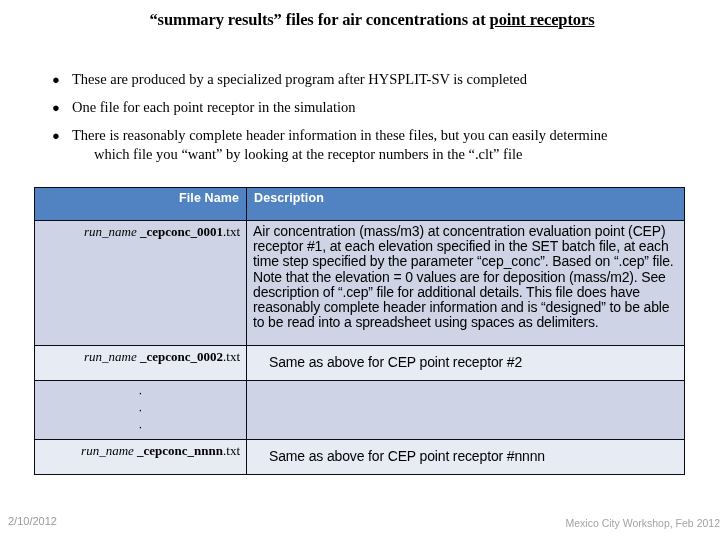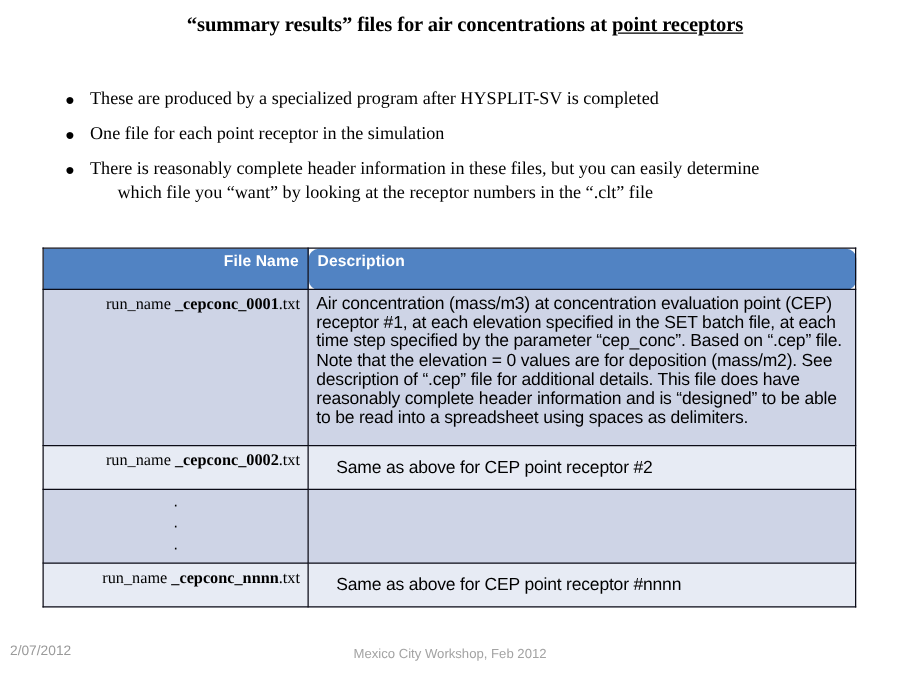--- a/index.html
+++ b/index.html
@@ -55,21 +55,21 @@
     font-size: 13px;
     line-height: 19px;
   }
   .bullet-text { display: block; }
   .bullet-line2 { display: block; padding-left: 22px; }
 
   
   .tbl-wrap {
     position: absolute;
     left: 34px;
-    top: 198px;
+    top: 187px;
     width: 650px;
   }
   table.filetable {
     border-collapse: collapse;
     width: 650px;
     table-layout: fixed;
     font-size: 11.5px;
   }
   table.filetable col.c1 { width: 212px; }
   table.filetable col.c2 { width: 438px; }
@@ -84,35 +84,35 @@
   thead th {
     background: #5183c3;
     color: #ffffff;
     font-weight: bold;
     font-size: 12.5px;
     height: 26px;
     vertical-align: middle;
     letter-spacing: 0.1px;
   }
   thead th.h-file { text-align: right; padding-right: 7px; }
-  thead th.h-desc { text-align: left; padding-left: 7px; border-radius: 8px; }
+  thead th.h-desc { text-align: left; padding-left: 7px; }
 
   tbody tr.band-dark td { background: #ced4e6; }
   tbody tr.band-light td { background: #e7ebf4; }
 
   td.fname {
     text-align: right;
     vertical-align: middle;
     padding-right: 7px;
     font-family: "Liberation Serif", serif;
     font-size: 13px;
     color: #000000;
     white-space: nowrap;
   }
-  td.fname .run { }
+  td.fname .run { font-style: italic; }
   td.fname .stem { font-weight: bold; }
   td.fname .ext { font-weight: normal; }
 
   td.desc {
     text-align: left;
     padding-left: 7px;
     font-family: "Liberation Sans", sans-serif;
     font-size: 14px;
     line-height: 15.2px;
     color: #000000;
@@ -143,21 +143,21 @@
     top: 515px;
     font-size: 11px;
     color: #9a9a9a;
     font-family: "Liberation Sans", sans-serif;
   }
   .footer-center {
     position: absolute;
     left: 0;
     top: 517px;
     width: 720px;
-    text-align: center;
+    text-align: right;
     font-size: 10.5px;
     color: #a3a3a3;
     font-family: "Liberation Sans", sans-serif;
   }
 </style>
 </head>
 <body>
 
 <div class="slide-title">
   <span class="title-line"><span>“summary results” files for air concentrations at </span><span class="u">point receptors</span></span>
@@ -218,14 +218,14 @@
 
       <tr class="band-light r4">
         <td class="fname"><span class="run">run_name</span><span class="stem"> _cepconc_nnnn</span><span class="ext">.txt</span></td>
         <td class="desc mid">Same as above for CEP point receptor #nnnn</td>
       </tr>
 
     </tbody>
   </table>
 </div>
 
-<div class="footer-date">2/07/2012</div>
+<div class="footer-date">2/10/2012</div>
 <div class="footer-center">Mexico City Workshop, Feb 2012</div>
 
 </body></html>

